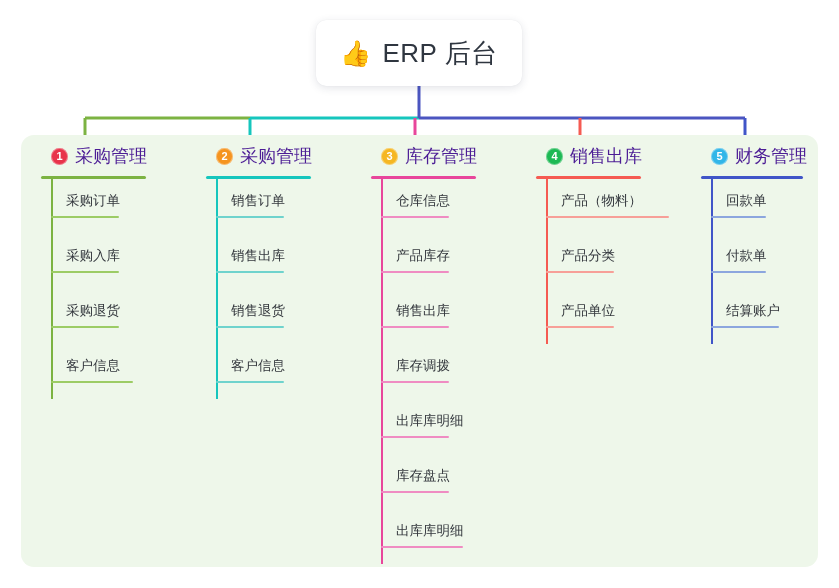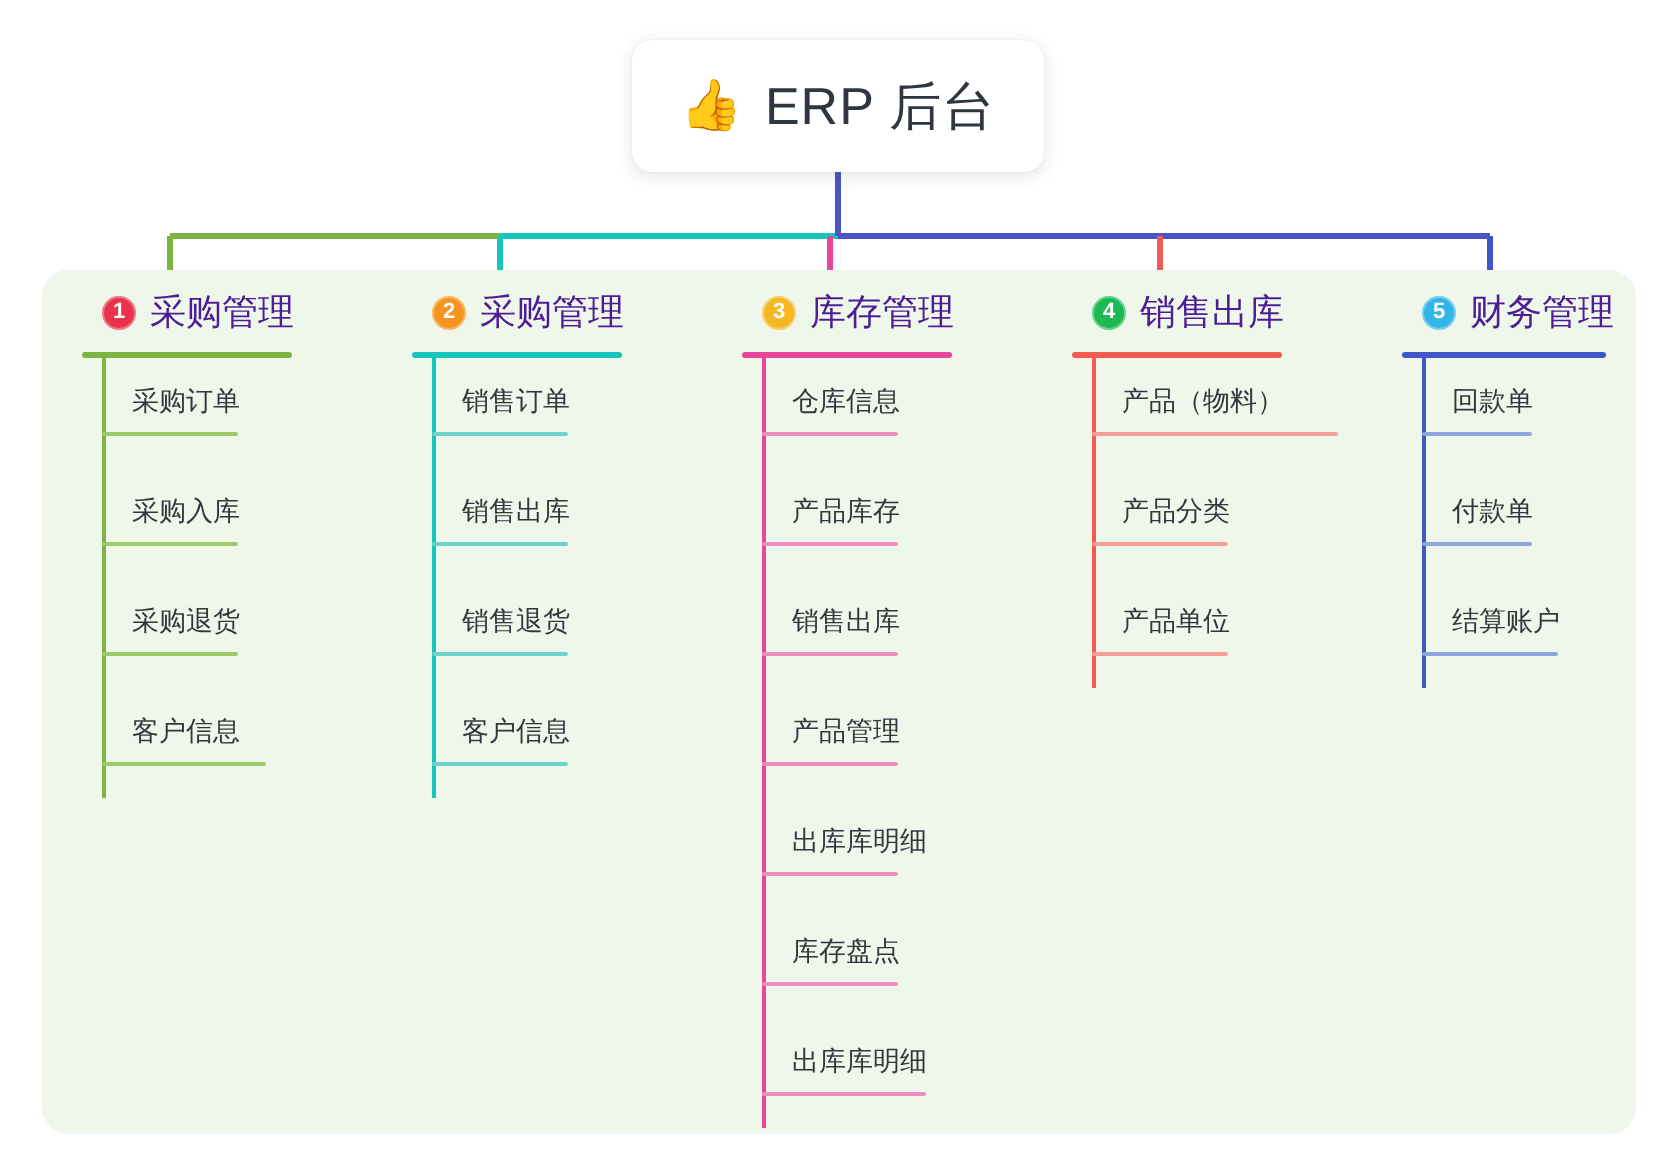--- a/index.html
+++ b/index.html
@@ -173,21 +173,21 @@
           </div>
           <div class="item" style="top: 55px;">
             <span class="ilabel">产品库存</span>
             <div class="irule" style="background: rgb(239, 140, 194); width: 68.4px;"></div>
           </div>
           <div class="item" style="top: 110px;">
             <span class="ilabel">销售出库</span>
             <div class="irule" style="background: rgb(239, 140, 194); width: 68.4px;"></div>
           </div>
           <div class="item" style="top: 165px;">
-            <span class="ilabel">产品管理</span>
+            <span class="ilabel">库存调拨</span>
             <div class="irule" style="background: rgb(239, 140, 194); width: 68.4px;"></div>
           </div>
           <div class="item" style="top: 220px;">
             <span class="ilabel">出库库明细</span>
             <div class="irule" style="background: rgb(239, 140, 194); width: 68.4px;"></div>
           </div>
           <div class="item" style="top: 275px;">
             <span class="ilabel">库存盘点</span>
             <div class="irule" style="background: rgb(239, 140, 194); width: 68.4px;"></div>
           </div>

